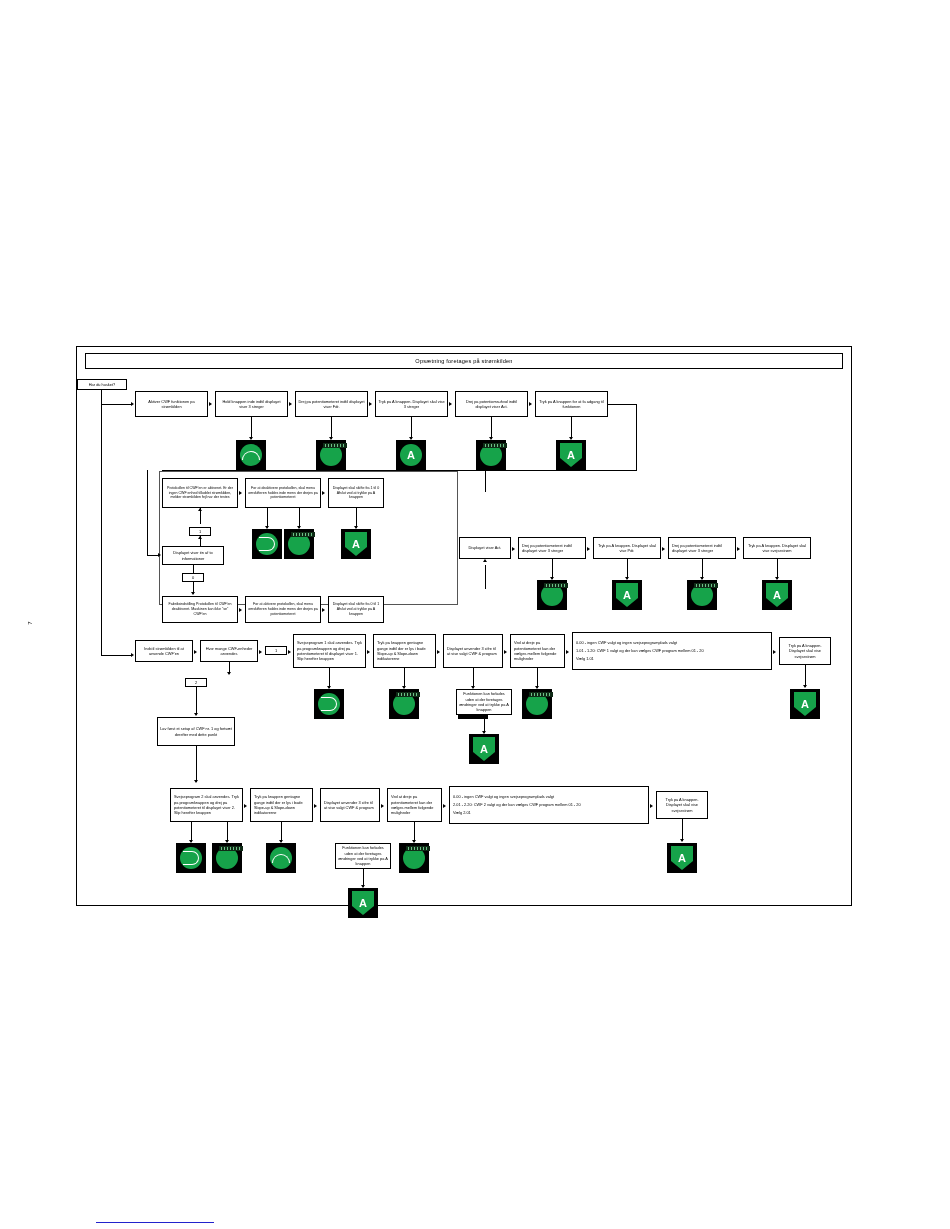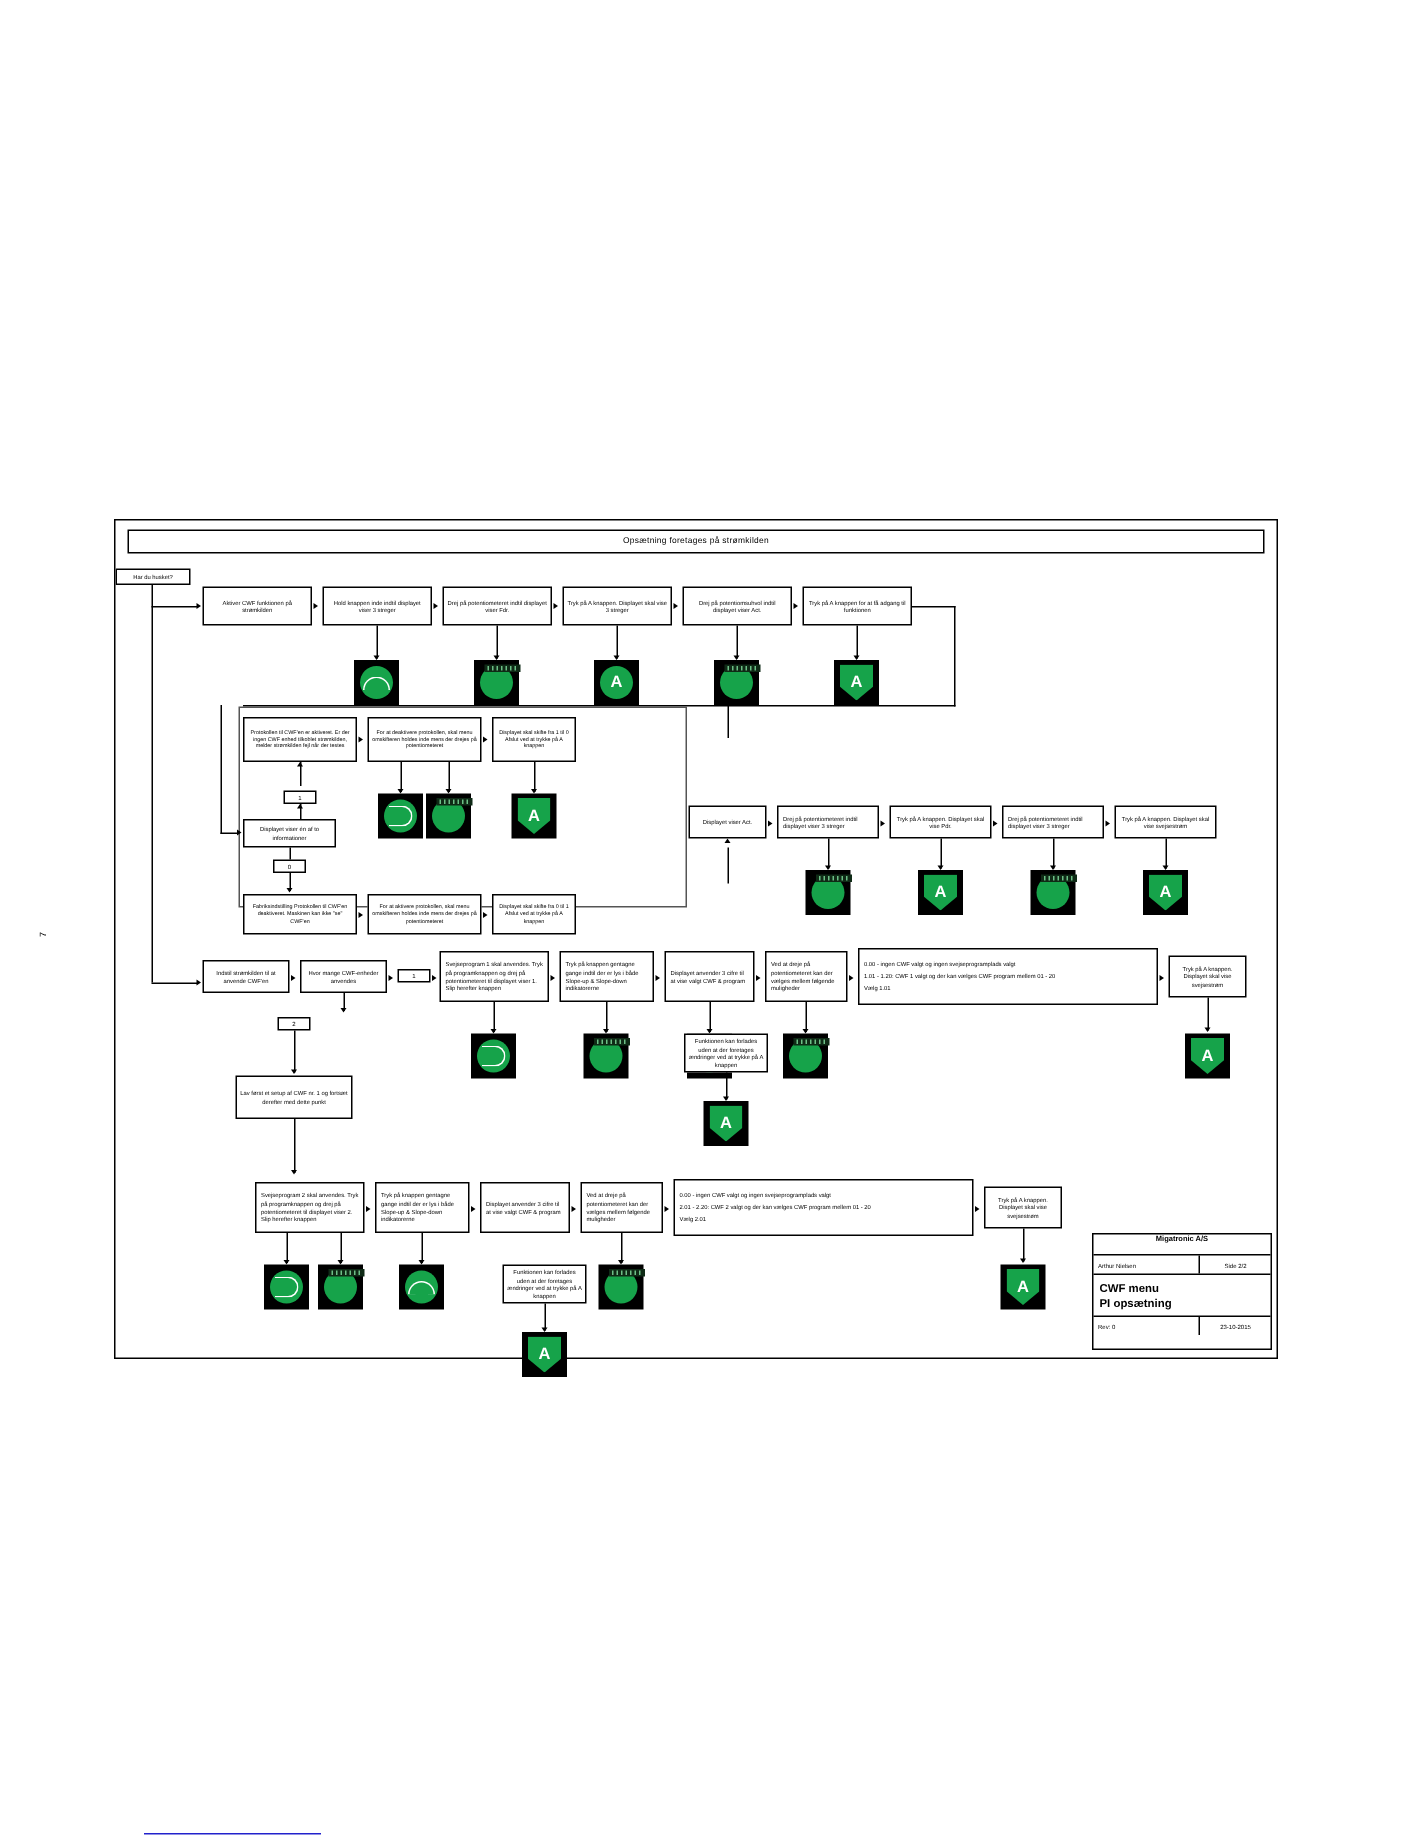--- a/index.html
+++ b/index.html
@@ -446,31 +446,16 @@
     <div class="ln lv" style="left:286px;top:522px;width:1px;height:18px;"></div>
     <div class="arr arr-d" style="left:283.8px;top:538px;"></div>
     <div class="icon" style="left:271px;top:541px;">
       <div class="shield">
           <span class="letterA">A</span>
         </div>
     </div>
 
   </div>
 
-  <div class="tb">
-    <div class="r r1">Migatronic A/S</div>
-    <div class="r r2">
-      <div class="c c1">Arthur Nielsen</div>
-      <div class="c c2">Side 2/2</div>
-    </div>
-    <div class="r r3">
-      <span>CWF menu</span>
-      <span>PI opsætning</span>
-    </div>
-    <div class="r r4">
-      <div class="c c1">Rev: 0</div>
-      <div class="c c2">23-10-2015</div>
-    </div>
-  </div>
 
   <div class="footline"></div>
 
 </div>
 
 </body></html>

